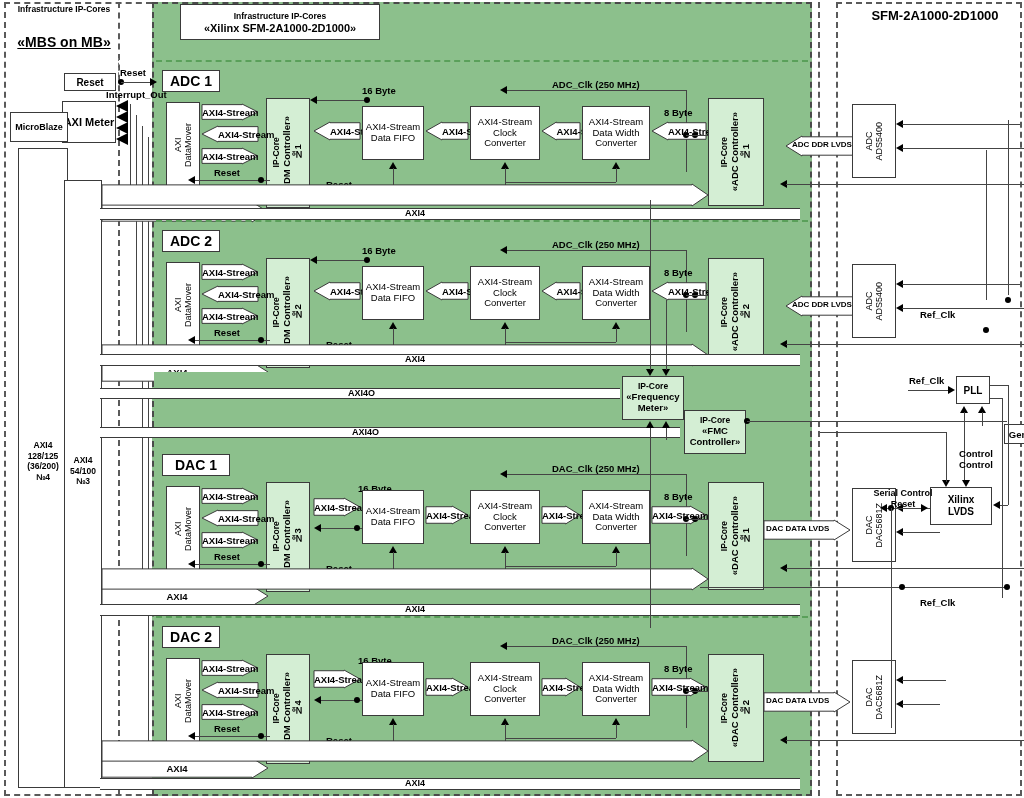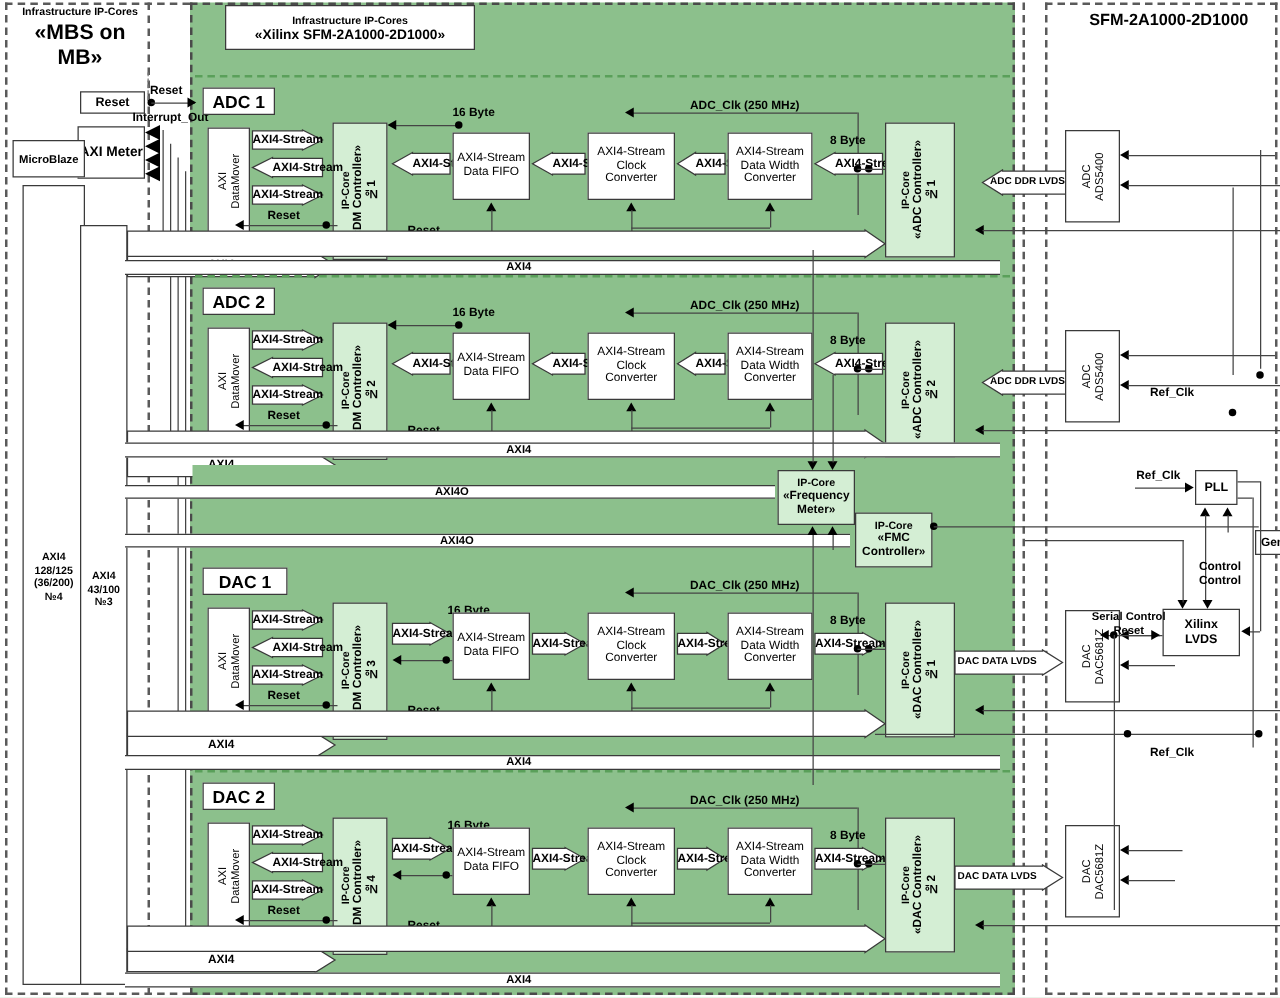--- a/index.html
+++ b/index.html
@@ -46,21 +46,21 @@
   <div class="abs green-region" style="left:152px;top:2px;width:660px;height:794px;"></div>
 
   <div class="abs" style="left:152px;top:2px;width:660px;height:794px;border:2px dashed #4a4a4a;"></div>
 
   <div class="abs" style="left:4px;top:2px;width:148px;height:794px;border-left:2px dashed #5a5a5a;border-top:2px dashed #5a5a5a;border-bottom:2px dashed #5a5a5a;"></div>
   <div class="abs" style="left:118px;top:2px;width:0;height:110px;border-left:2px dashed #5a5a5a;"></div>
   <div class="abs" style="left:118px;top:130px;width:0;height:666px;border-left:2px dashed #5a5a5a;"></div>
 
   <div class="abs" style="left:10px;top:4px;width:108px;text-align:center;">
     <div class="" style="font-size:8.5px;font-weight:bold;">Infrastructure IP-Cores</div>
-    <div class="" style="font-size:17px;font-weight:bold;margin-top:2px;">«MBS on MB»</div>
+    <div class="" style="font-size:14px;font-weight:bold;margin-top:20px;text-decoration:underline;">«MBS on MB»</div>
   </div>
 
   <div class="abs" style="left:836px;top:2px;width:186px;height:794px;border:2px dashed #5a5a5a;"></div>
   <div class="abs" style="left:818px;top:2px;width:0;height:794px;border-left:2px dashed #5a5a5a;"></div>
   <div class="abs" style="left:860px;top:8px;width:150px;text-align:center;font-size:13px;font-weight:bold;">SFM-2A1000-2D1000</div>
 
   <div class="abs titlebox" style="left:180px;top:4px;width:200px;height:36px;">
     <div style="font-size:8.5px;font-weight:bold;">Infrastructure IP-Cores</div>
     <div style="font-size:11px;font-weight:bold;margin-top:1px;">«Xilinx SFM-2A1000-2D1000»</div>
   </div>
@@ -97,21 +97,21 @@
   <div class="abs c" style="left:18px;top:440px;width:50px;text-align:center;font-size:8.5px;font-weight:bold;line-height:1.25;">
     <div>AXI4</div>
     <div>128/125</div>
     <div>(36/200)</div>
     <div>№4</div>
   </div>
 
   <div class="abs" style="left:64px;top:180px;width:38px;height:608px;background:#fff;border:1px solid #3a3a3a;"></div>
   <div class="abs c" style="left:64px;top:455px;width:38px;text-align:center;font-size:8.5px;font-weight:bold;line-height:1.25;">
     <div>AXI4</div>
-    <div>43/100</div>
+    <div>54/100</div>
     <div>№3</div>
   </div>
 
   <div id="channels-layer">
       <div style="position: absolute; left: 0px; top: 0px; width: 1024px; height: 798px;">
         <div class="abs" style="left: 156px; top: 60px; width: 652px; height: 0px; border-top: 2px dashed rgb(90, 160, 90);"></div>
         <div class="abs plainbox" style="left: 162px; top: 70px; width: 58px; height: 22px; font-size: 14px;">
           <span>ADC 1</span>
         </div>
         <div class="abs wbox" style="left: 166px; top: 102px; width: 34px; height: 86px;">

